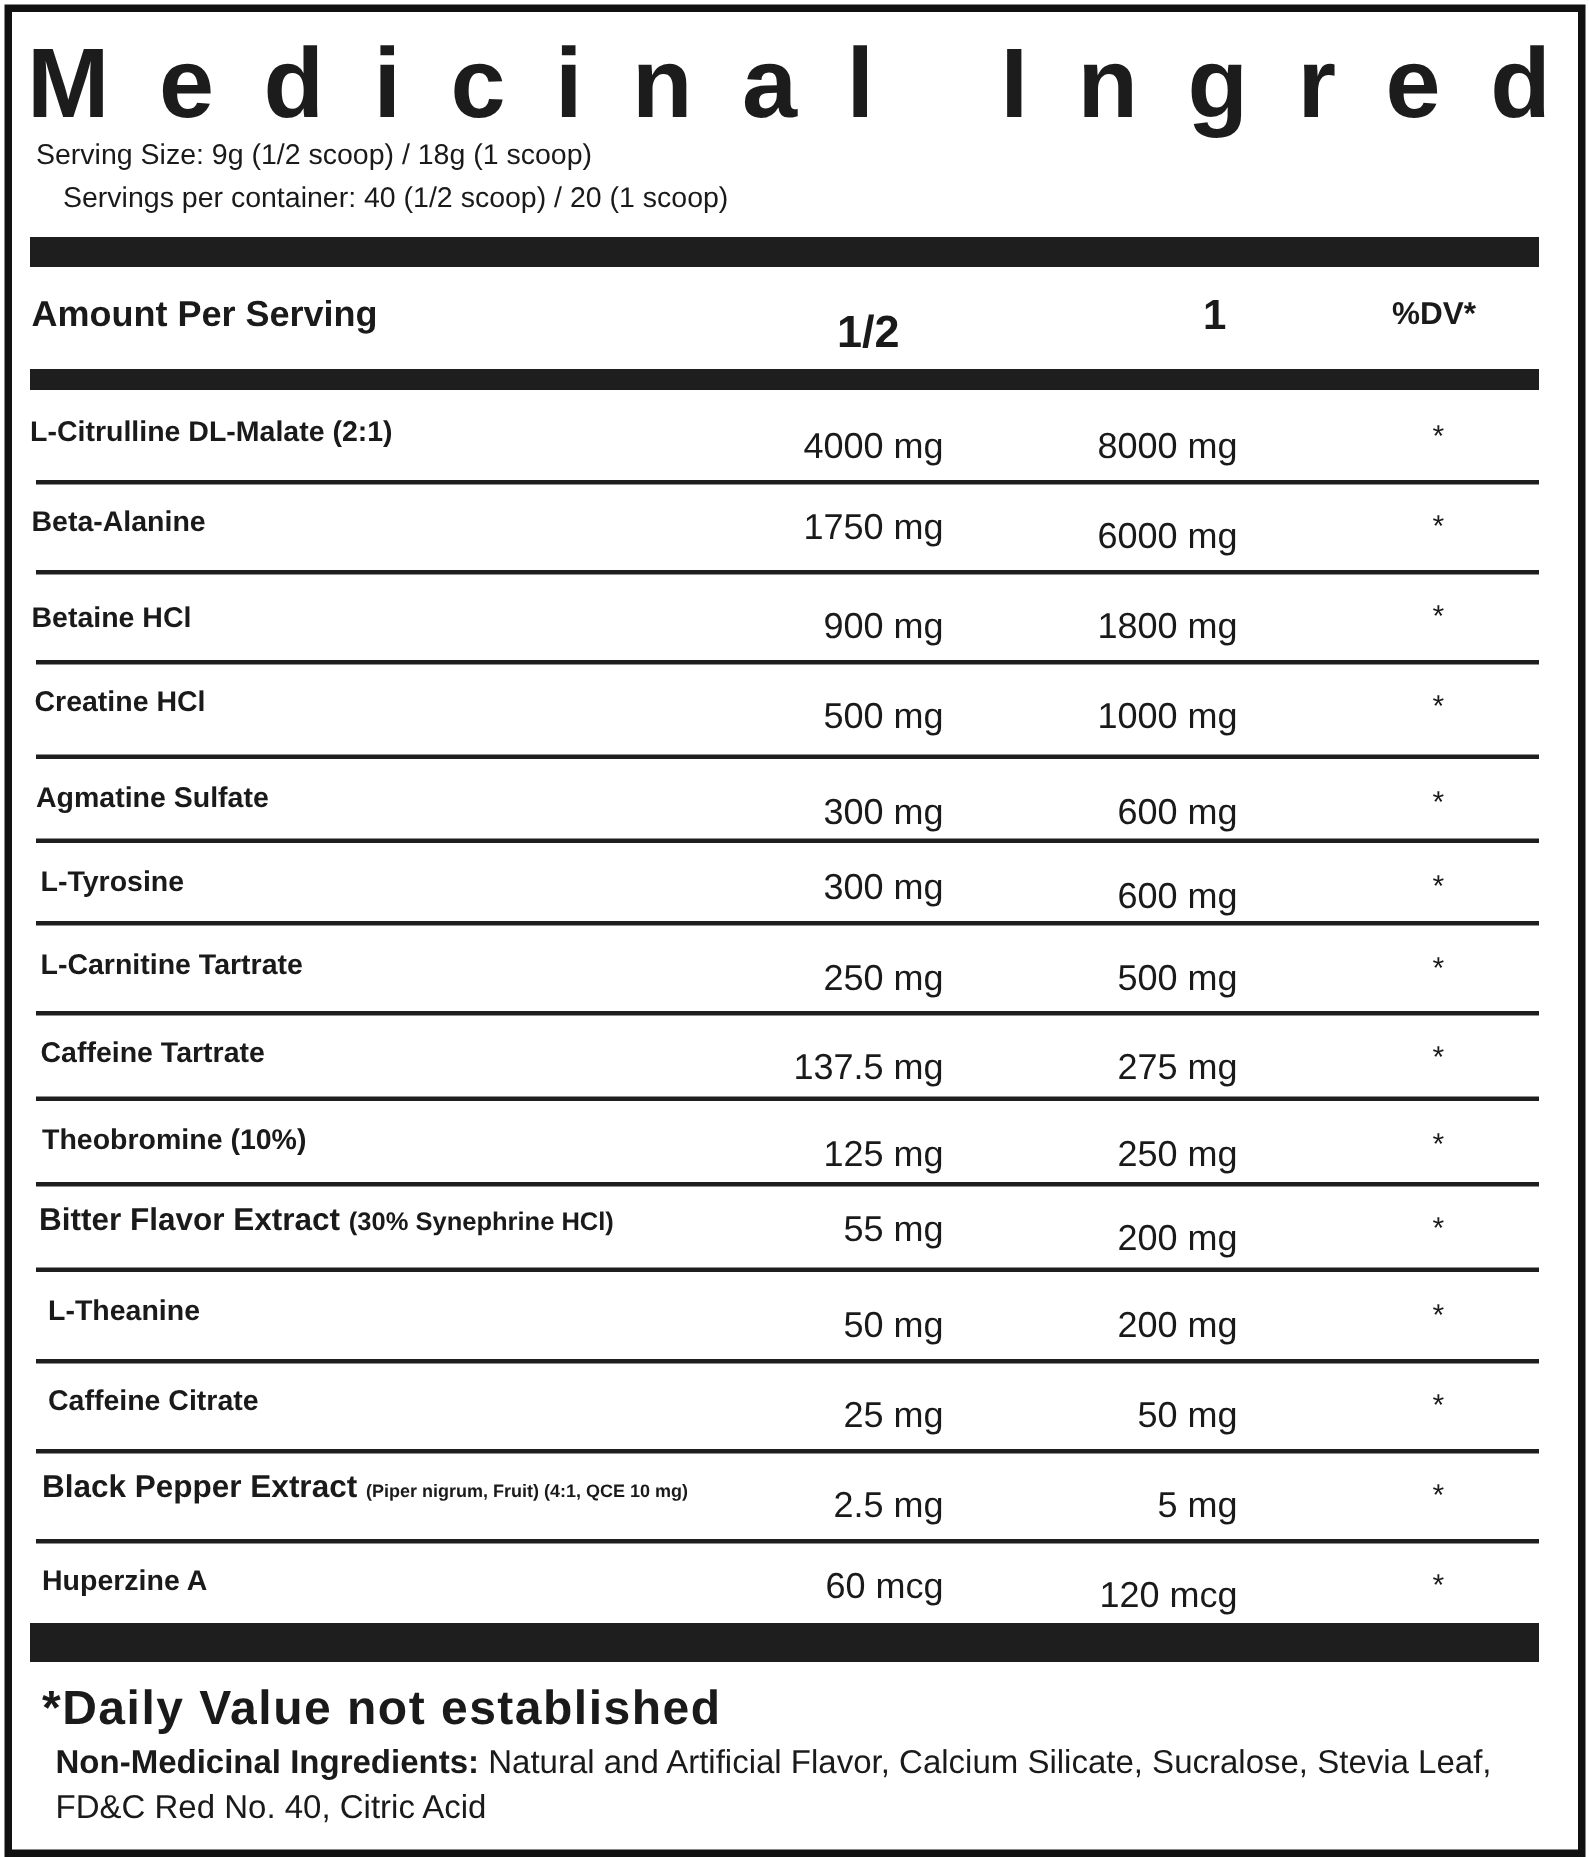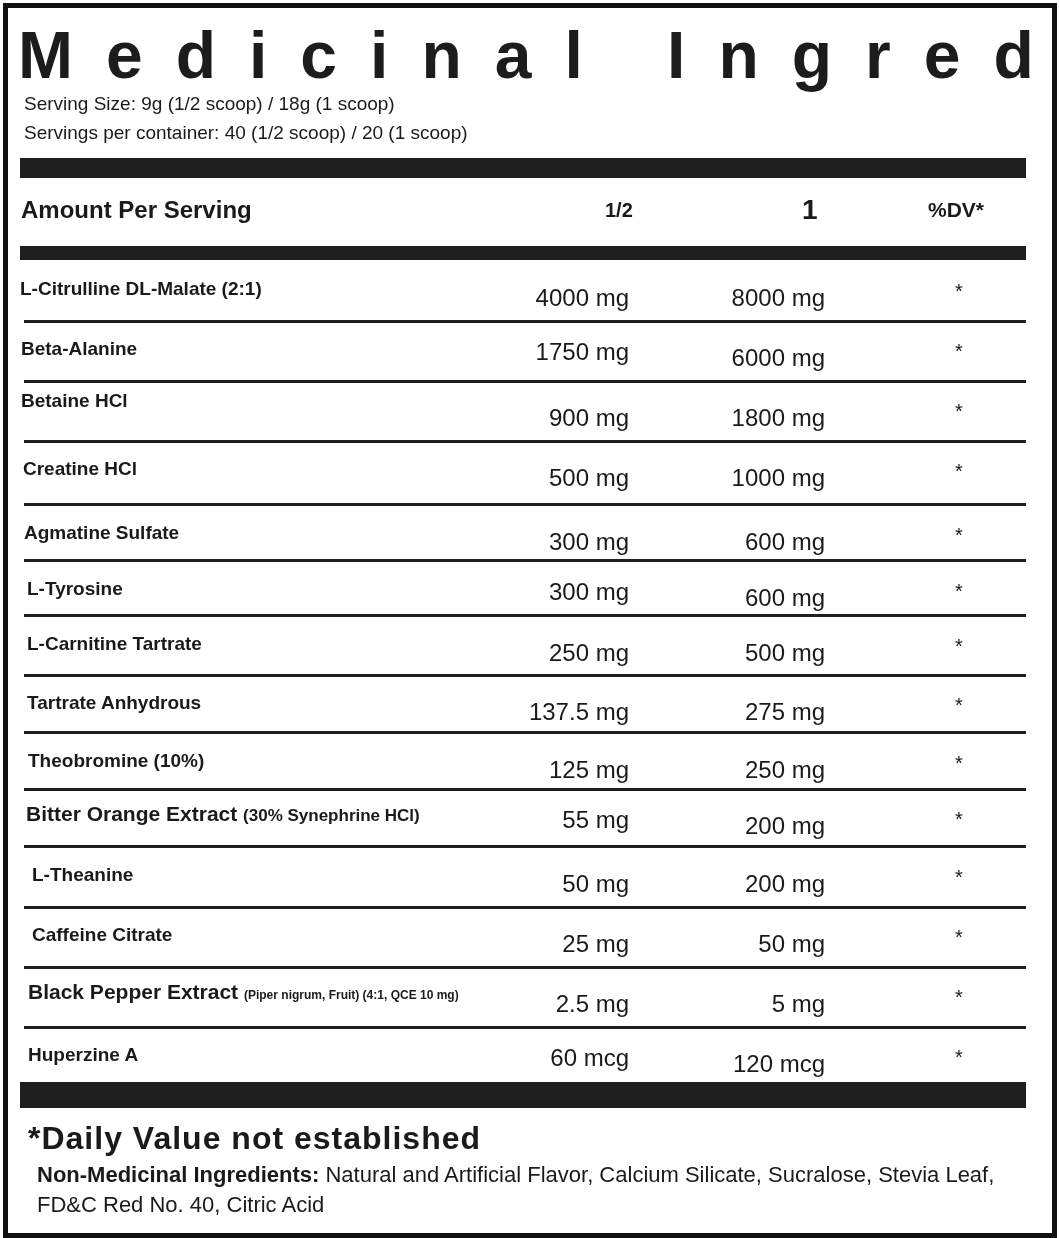--- a/index.html
+++ b/index.html
@@ -20,46 +20,46 @@
   .foot2 { position: absolute; left: 37px; top: 1160px; width: 980px; font-size: 22px; line-height: 30px; }
   .foot2 b { font-weight: bold; }
 </style>
 </head>
 <body>
 
 <div class="frame"></div>
 
 <div class="title">Medicinal Ingredients</div>
 <div class="sub" style="top:93px;">Serving Size: 9g (1/2 scoop) / 18g (1 scoop)</div>
-<div class="sub" style="top:122px;">Servings per container: 40 (1/2 scoop) / 20 (1 scoop)</div>
+<div class="sub" style="top:122px;margin-left:18px;">Servings per container: 40 (1/2 scoop) / 20 (1 scoop)</div>
 
 <div class="bar" style="top:158px;height:20px;"></div>
 
 <div class="hdr" style="left:21px;font-size:24px;">Amount Per Serving</div>
-<div class="hdr" style="left:605px;font-size:20px;">1/2</div>
+<div class="hdr" style="left:558px;font-size:30px;margin-top:12px;">1/2</div>
 <div class="hdr" style="left:802px;font-size:28px;">1</div>
 <div class="hdr" style="left:928px;font-size:21px;">%DV*</div>
 
 <div class="bar" style="top:246px;height:14px;"></div>
 
 <div id="rows">
     <div class="row" style="top: 262px;">
       <span class="name" style="left:20px;top:16px;"><span>L-Citrulline DL-Malate (2:1)</span></span>
       <span class="v1" style="top:22px;">4000 mg</span>
       <span class="v2" style="top:22px;">8000 mg</span>
       <span class="dv" style="top:18px;">*</span>
     </div>
     <div class="row" style="top: 322px;">
       <span class="name" style="left:21px;top:16px;"><span>Beta-Alanine</span></span>
       <span class="v1" style="top:16px;">1750 mg</span>
       <span class="v2" style="top:22px;">6000 mg</span>
       <span class="dv" style="top:18px;">*</span>
     </div>
     <div class="row" style="top: 382px;">
-      <span class="name" style="left:21px;top:8px;"><span>Betaine HCl</span></span>
+      <span class="name" style="left:21px;top:20px;"><span>Betaine HCl</span></span>
       <span class="v1" style="top:22px;">900 mg</span>
       <span class="v2" style="top:22px;">1800 mg</span>
       <span class="dv" style="top:18px;">*</span>
     </div>
     <div class="row" style="top: 442px;">
       <span class="name" style="left:23px;top:16px;"><span>Creatine HCl</span></span>
       <span class="v1" style="top:22px;">500 mg</span>
       <span class="v2" style="top:22px;">1000 mg</span>
       <span class="dv" style="top:18px;">*</span>
     </div>
@@ -75,33 +75,33 @@
       <span class="v2" style="top:22px;">600 mg</span>
       <span class="dv" style="top:18px;">*</span>
     </div>
     <div class="row" style="top: 617px;">
       <span class="name" style="left:27px;top:16px;text-align:right;"><span>L-Carnitine Tartrate</span></span>
       <span class="v1" style="top:22px;">250 mg</span>
       <span class="v2" style="top:22px;">500 mg</span>
       <span class="dv" style="top:18px;">*</span>
     </div>
     <div class="row" style="top: 676px;">
-      <span class="name" style="left:27px;top:16px;"><span>Tartrate Anhydrous</span></span>
+      <span class="name" style="left:27px;top:16px;"><span>Caffeine Tartrate</span></span>
       <span class="v1" style="top:22px;">137.5 mg</span>
       <span class="v2" style="top:22px;">275 mg</span>
       <span class="dv" style="top:18px;">*</span>
     </div>
     <div class="row" style="top: 734px;">
       <span class="name" style="left:28px;top:16px;"><span>Theobromine (10%)</span></span>
       <span class="v1" style="top:22px;">125 mg</span>
       <span class="v2" style="top:22px;">250 mg</span>
       <span class="dv" style="top:18px;">*</span>
     </div>
     <div class="row" style="top: 790px;">
-      <span class="name" style="left:26px;top:12px;font-size:21px;font-weight:bold;"><span>Bitter Orange Extract</span> <span class="note" style="font-size:17px;">(30% Synephrine HCl)</span></span>
+      <span class="name" style="left:26px;top:12px;font-size:21px;font-weight:bold;"><span>Bitter Flavor Extract</span> <span class="note" style="font-size:17px;">(30% Synephrine HCl)</span></span>
       <span class="v1" style="top:16px;">55 mg</span>
       <span class="v2" style="top:22px;">200 mg</span>
       <span class="dv" style="top:18px;">*</span>
     </div>
     <div class="row" style="top: 848px;">
       <span class="name" style="left:32px;top:16px;"><span>L-Theanine</span></span>
       <span class="v1" style="top:22px;">50 mg</span>
       <span class="v2" style="top:22px;">200 mg</span>
       <span class="dv" style="top:18px;">*</span>
     </div>

